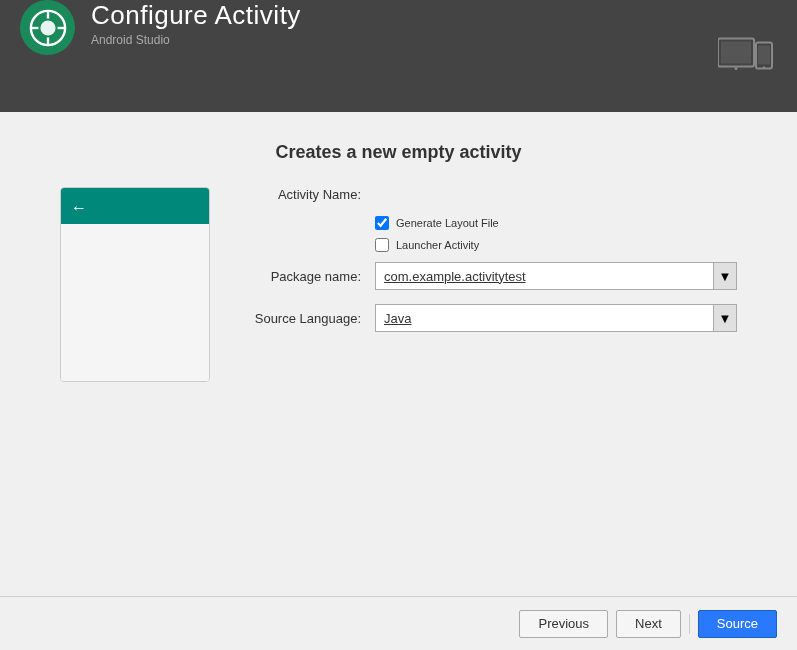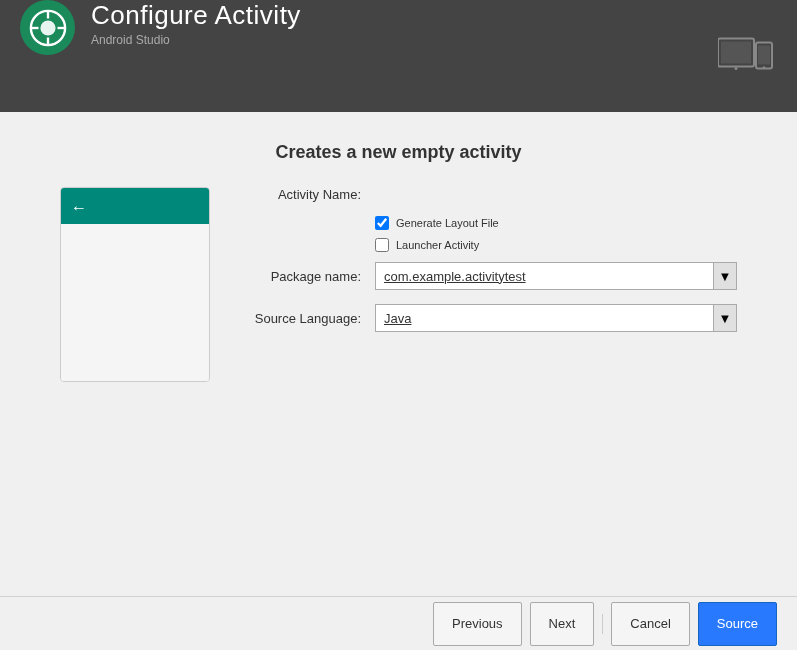--- a/index.html
+++ b/index.html
@@ -213,21 +213,21 @@
       justify-content: flex-end;
       padding: 0 20px;
       gap: 8px;
       position: absolute;
       bottom: 0;
       left: 0;
       right: 0;
     }
 
     .btn {
-      height: 44px;
+      height: 28px;
       padding: 0 18px;
       border: 1px solid #aaaaaa;
       background: #f5f5f5;
       font-size: 13px;
       color: #333;
       cursor: pointer;
       border-radius: 2px;
     }
     .btn-primary {
       background: #2979ff;
@@ -334,15 +334,14 @@
 
   <div class="info-bar">
     <span class="info-text">If true, a layout file will be generated</span>
   </div>
 </div>
 
 <div class="footer">
   <button class="btn">Previous</button>
   <button class="btn">Next</button>
   <div class="divider-v"></div>
-  <button class="btn">Cancel</button>
   <button class="btn btn-primary">Source</button>
 </div>
 
 </body></html>

